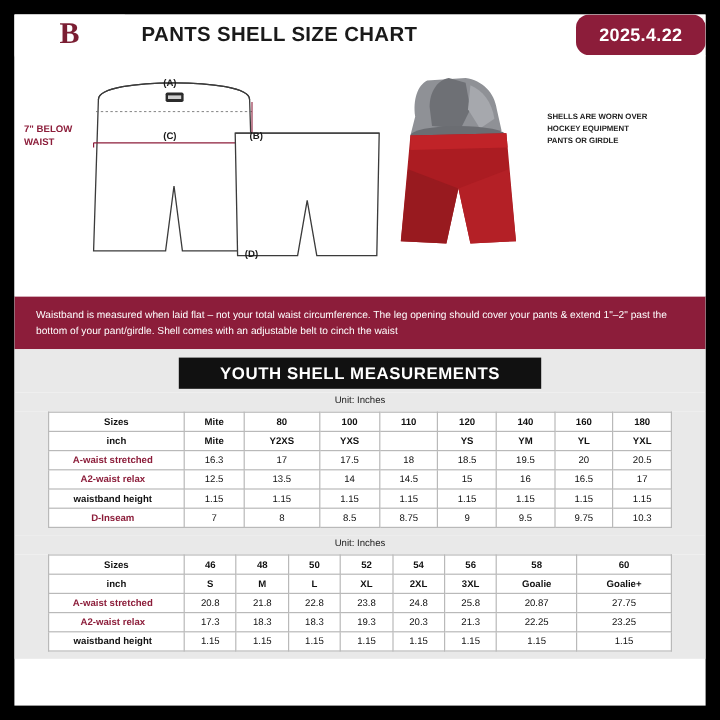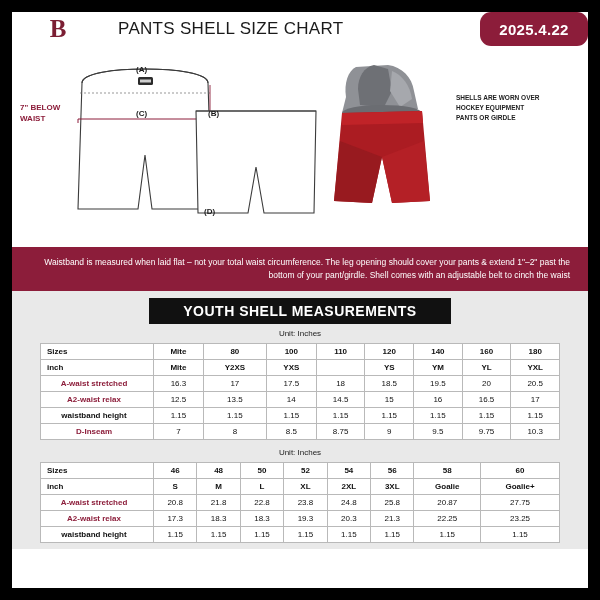--- a/index.html
+++ b/index.html
@@ -35,21 +35,21 @@
     background:#ffffff;
   }
   .logo-b{
     font-family:"Liberation Serif", serif;
     font-size:25px;font-weight:bold;color:#7b1e33;
   }
   .title-cell{
     flex:1;
     display:flex;align-items:center;
     padding-left:14px;
-    font-size:17px;font-weight:normal;color:#1a1a1a;
+    font-size:17px;font-weight:bold;color:#1a1a1a;
     letter-spacing:0.3px;
   }
   .date-cell{
     width:108px;
     background:#8c1d3a;
     color:#ffffff;
     display:flex;align-items:center;justify-content:center;
     font-size:15px;font-weight:bold;
     letter-spacing:0.3px;
     border-radius:11px;
@@ -78,21 +78,21 @@
     position:absolute;
     font-size:6.5px;line-height:1.5;color:#222;
     font-weight:bold;
     width:86px;
   }
 
   
   .notebar{
     background:#8c1d3a;
     color:#ffffff;
-    text-align:right;
+    text-align:left;
     font-size:8.5px;
     line-height:1.55;
     padding:9px 18px;
   }
 
   
   .sect-wrap{
     background:#e9e9e9;
     padding:7px 0 3px;
     text-align:center;
@@ -129,21 +129,21 @@
     color:#111;
     font-weight:normal;
   }
   th{font-weight:bold;}
   td.rowlabel, th.rowlabel{
     padding-right:6px;
     width:100px;
     font-weight:bold;
   }
   td.rowlabel.left, th.rowlabel.left{
-    text-align:left;padding-left:6px;margin-top:17px;
+    text-align:center;padding-left:6px;margin-top:17px;
   }
   .red-label{color:#8c1d3a;font-weight:bold;}
 </style>
 </head>
 <body>
 
 <div class="page">
   <div class="sheet">
 
     <div class="header">

